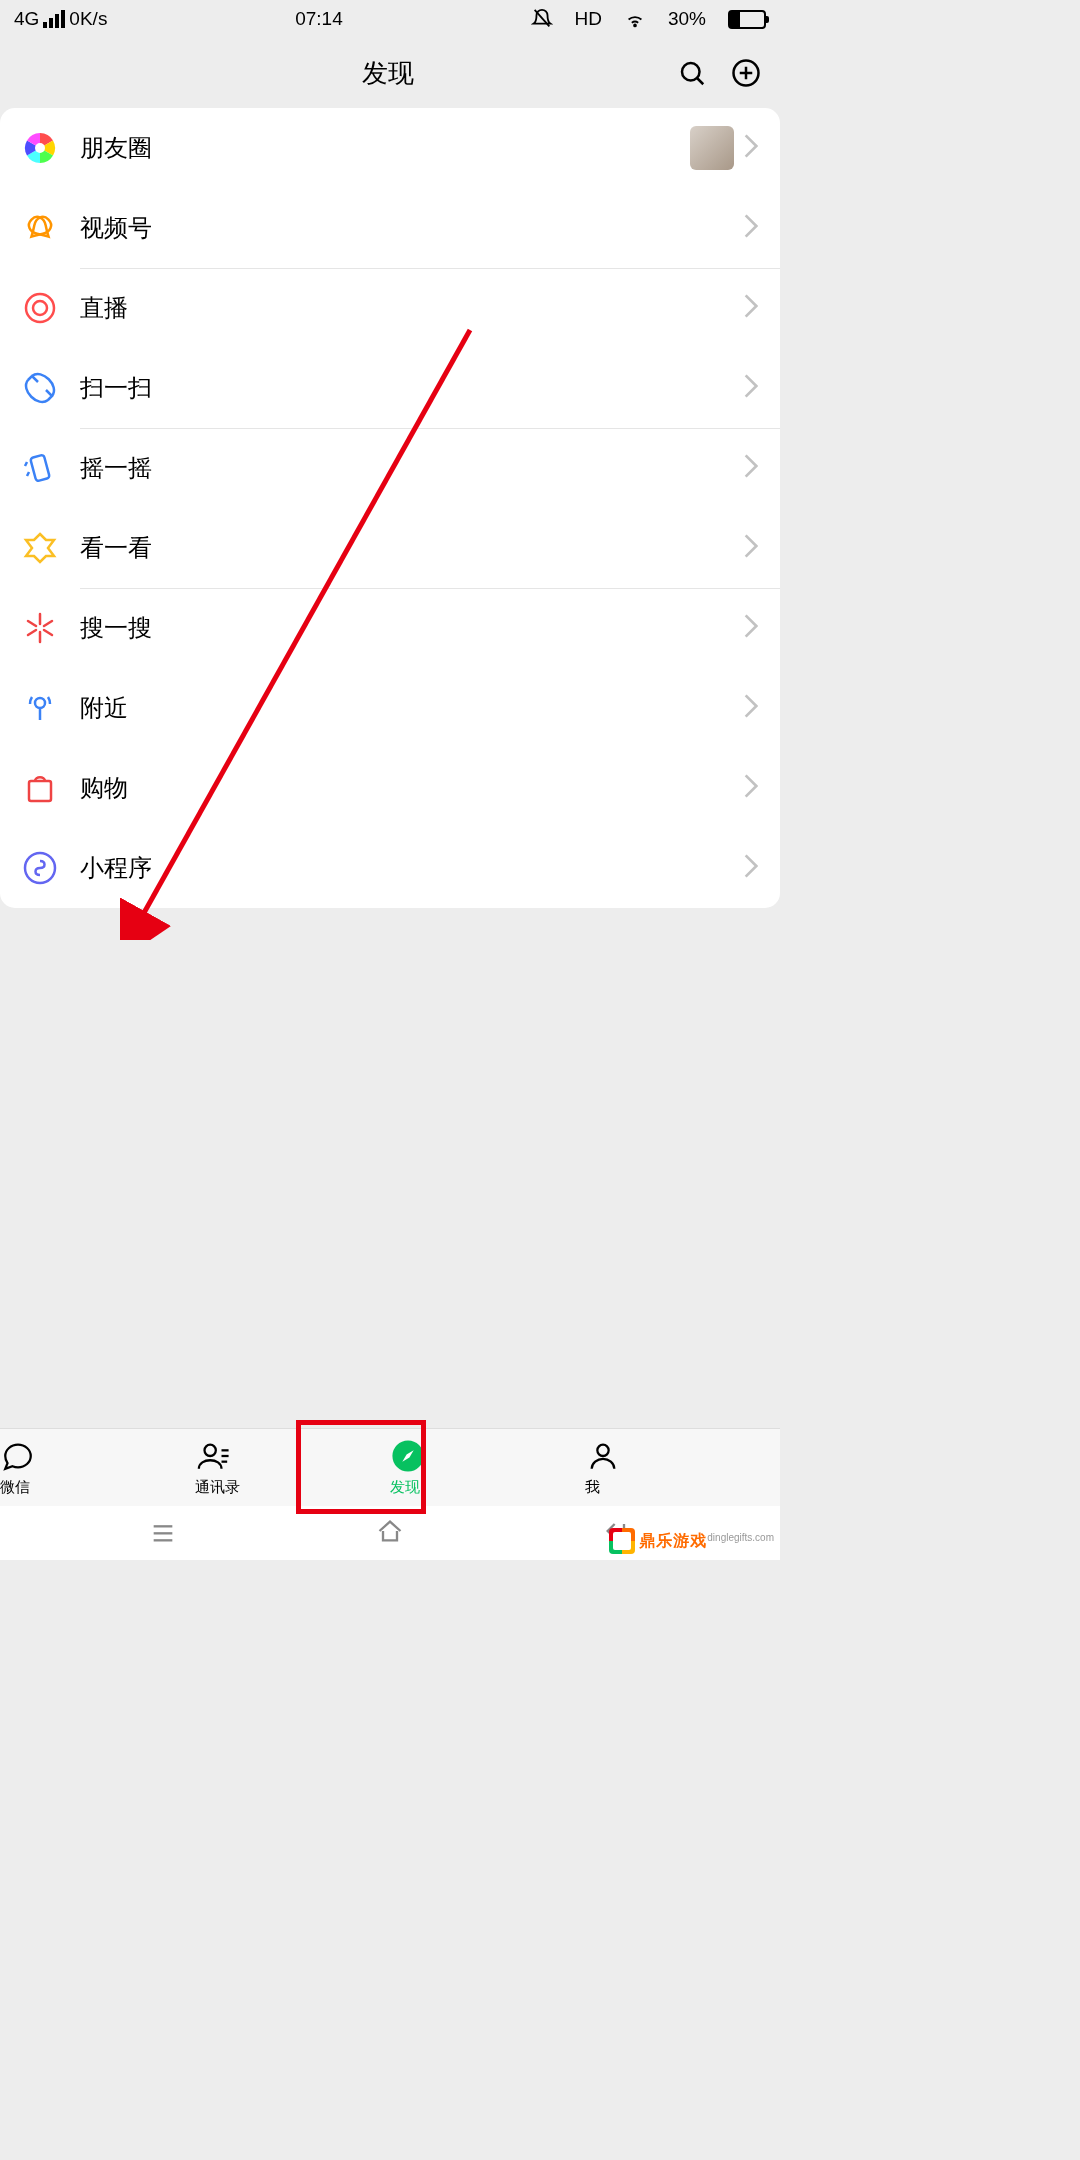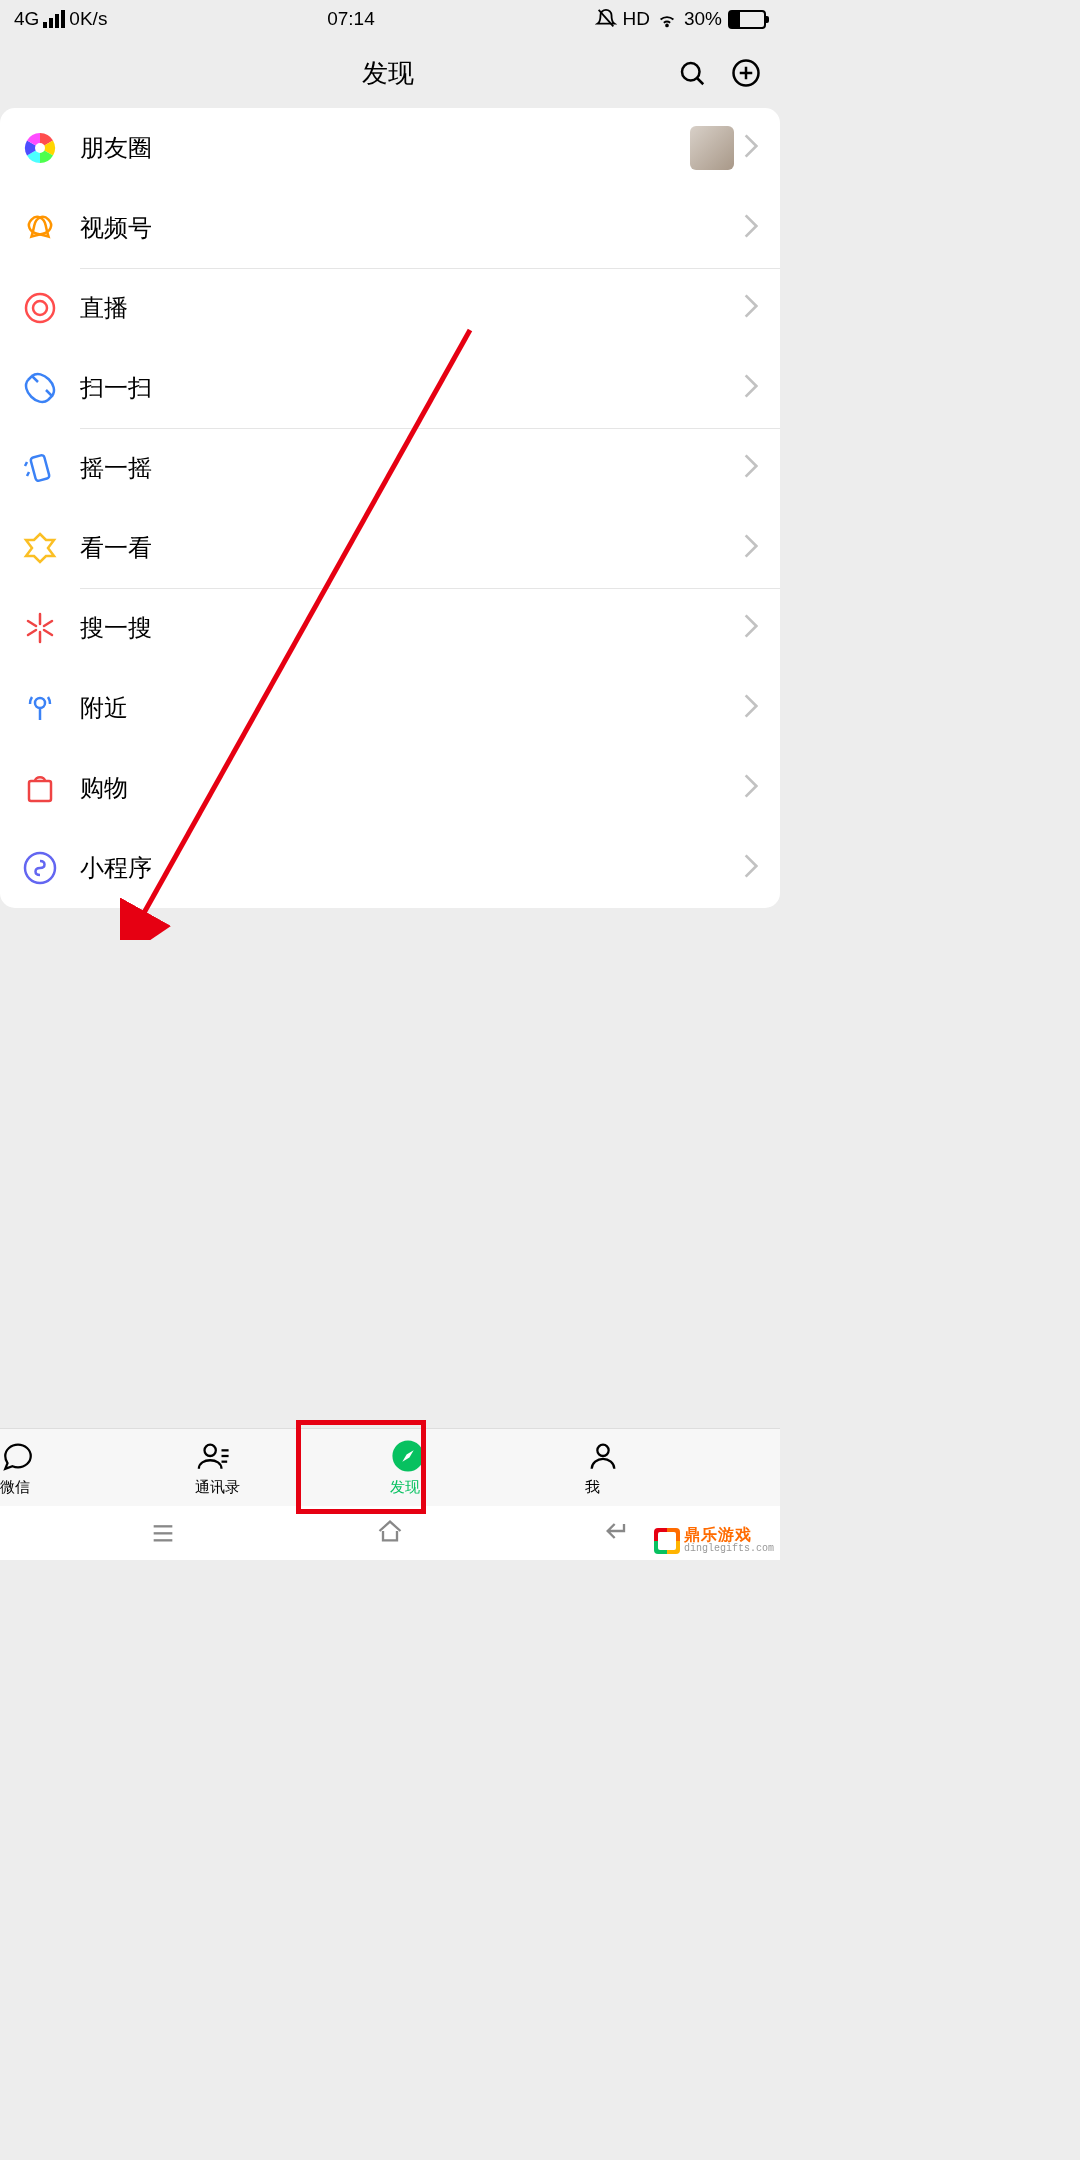--- a/index.html
+++ b/index.html
@@ -1,21 +1,21 @@
 <!DOCTYPE html>
 <html><head>
   <meta charset="utf-8">
   <style>
     * { margin: 0; padding: 0; box-sizing: border-box; }
     html, body { width: 780px; height: 1560px; font-family: -apple-system, "PingFang SC", "Helvetica Neue", sans-serif; background: #ededed; overflow: hidden; position: relative; }
     
     
     .status-bar { height: 38px; display: flex; align-items: center; justify-content: space-between; padding: 0 14px; background: #ededed; font-size: 19px; font-weight: 500; color: #000; }
     .status-left { display: flex; align-items: center; gap: 4px; }
-    .status-right { display: flex; align-items: center; gap: 6px; }
+    .status-right { display: flex; align-items: center; gap: 22px; }
     .signal-bars { display: inline-flex; align-items: flex-end; gap: 2px; height: 18px; }
     .signal-bars span { width: 4px; background: #000; display: block; }
     .signal-bars span:nth-child(1){height:6px}.signal-bars span:nth-child(2){height:10px}.signal-bars span:nth-child(3){height:14px}.signal-bars span:nth-child(4){height:18px}
     .battery { width: 38px; height: 19px; border: 2px solid #000; border-radius: 4px; position: relative; display:flex; align-items:center; }
     .battery::after { content:''; position:absolute; right:-5px; top:4px; width:3px; height:7px; background:#000; border-radius: 0 2px 2px 0;}
     .battery-fill { width: 30%; height: 100%; background: #000; }
     .wifi-ic, .bell-ic { width: 22px; height: 22px; }
     
     
     .header { height: 70px; display: flex; align-items: center; justify-content: space-between; background: #ededed; padding: 0 18px 0 0; }
@@ -47,21 +47,21 @@
     .nav-btn svg { width: 34px; height: 28px; stroke:#888; fill:none; stroke-width:2; }
     
     
     .red-box { position:absolute; border: 5px solid #e60012; z-index: 50; pointer-events:none; }
     .arrow-svg { position:absolute; z-index: 49; pointer-events:none; }
     
     
     .watermark { position:absolute; right: 6px; bottom: 6px; z-index: 60; display:flex; align-items:center; gap:4px; }
     .wm-icon { width:26px; height:26px; background: conic-gradient(#ff6b00 0 25%, #ffb400 25% 50%, #07c160 50% 75%, #e60012 75% 100%); border-radius:4px; position:relative;}
     .wm-icon::after{content:'';position:absolute;inset:4px;background:#fff;border-radius:2px;}
-    .wm-text { display:flex; flex-direction:column; line-height:1;font-family:Liberation Mono, monospace; }
+    .wm-text { display:flex; flex-direction:row; line-height:1; }
     .wm-main { font-size:16px; font-weight:700; color:#ff6b00; letter-spacing:1px;}
     .wm-sub { font-size:10px; color:#999; }
   </style>
 </head>
 <body>
 
 <div class="status-bar">
   <div class="status-left">
     <span>4G</span>
     <span class="signal-bars">

